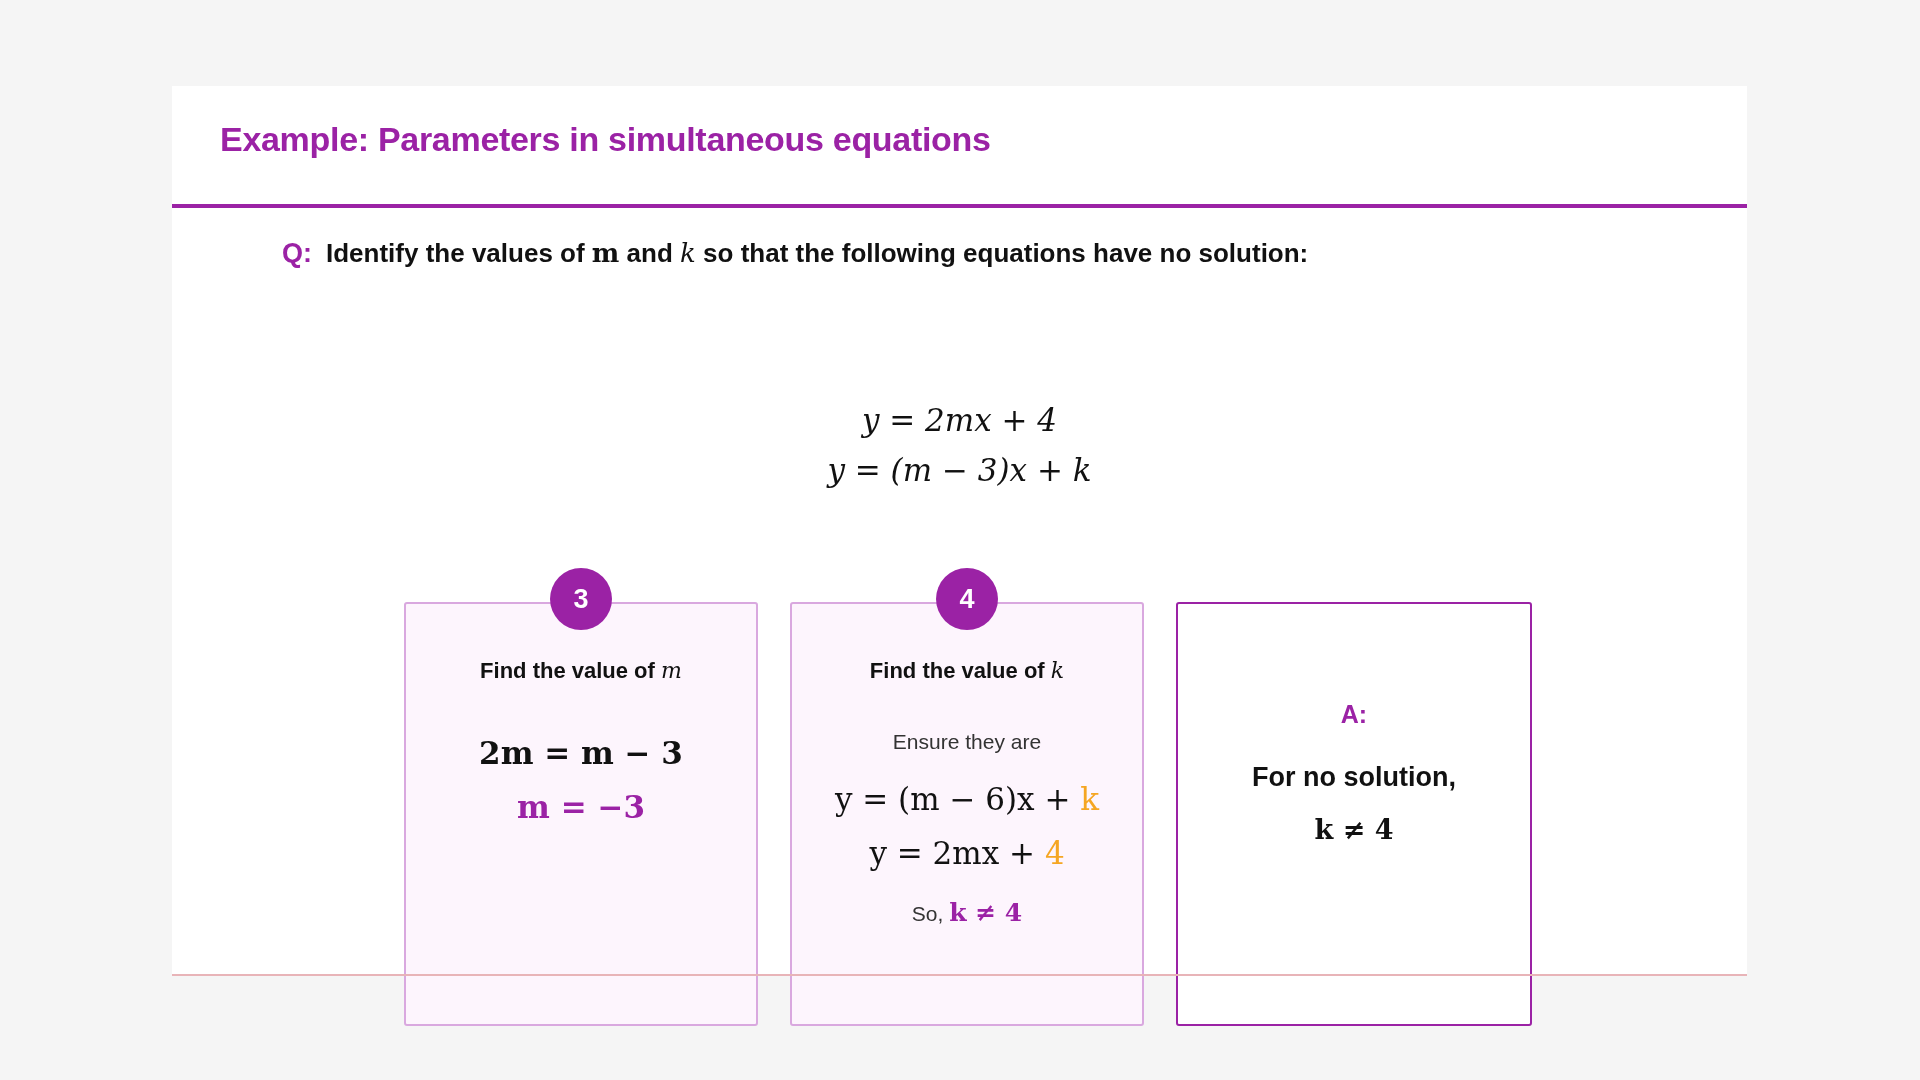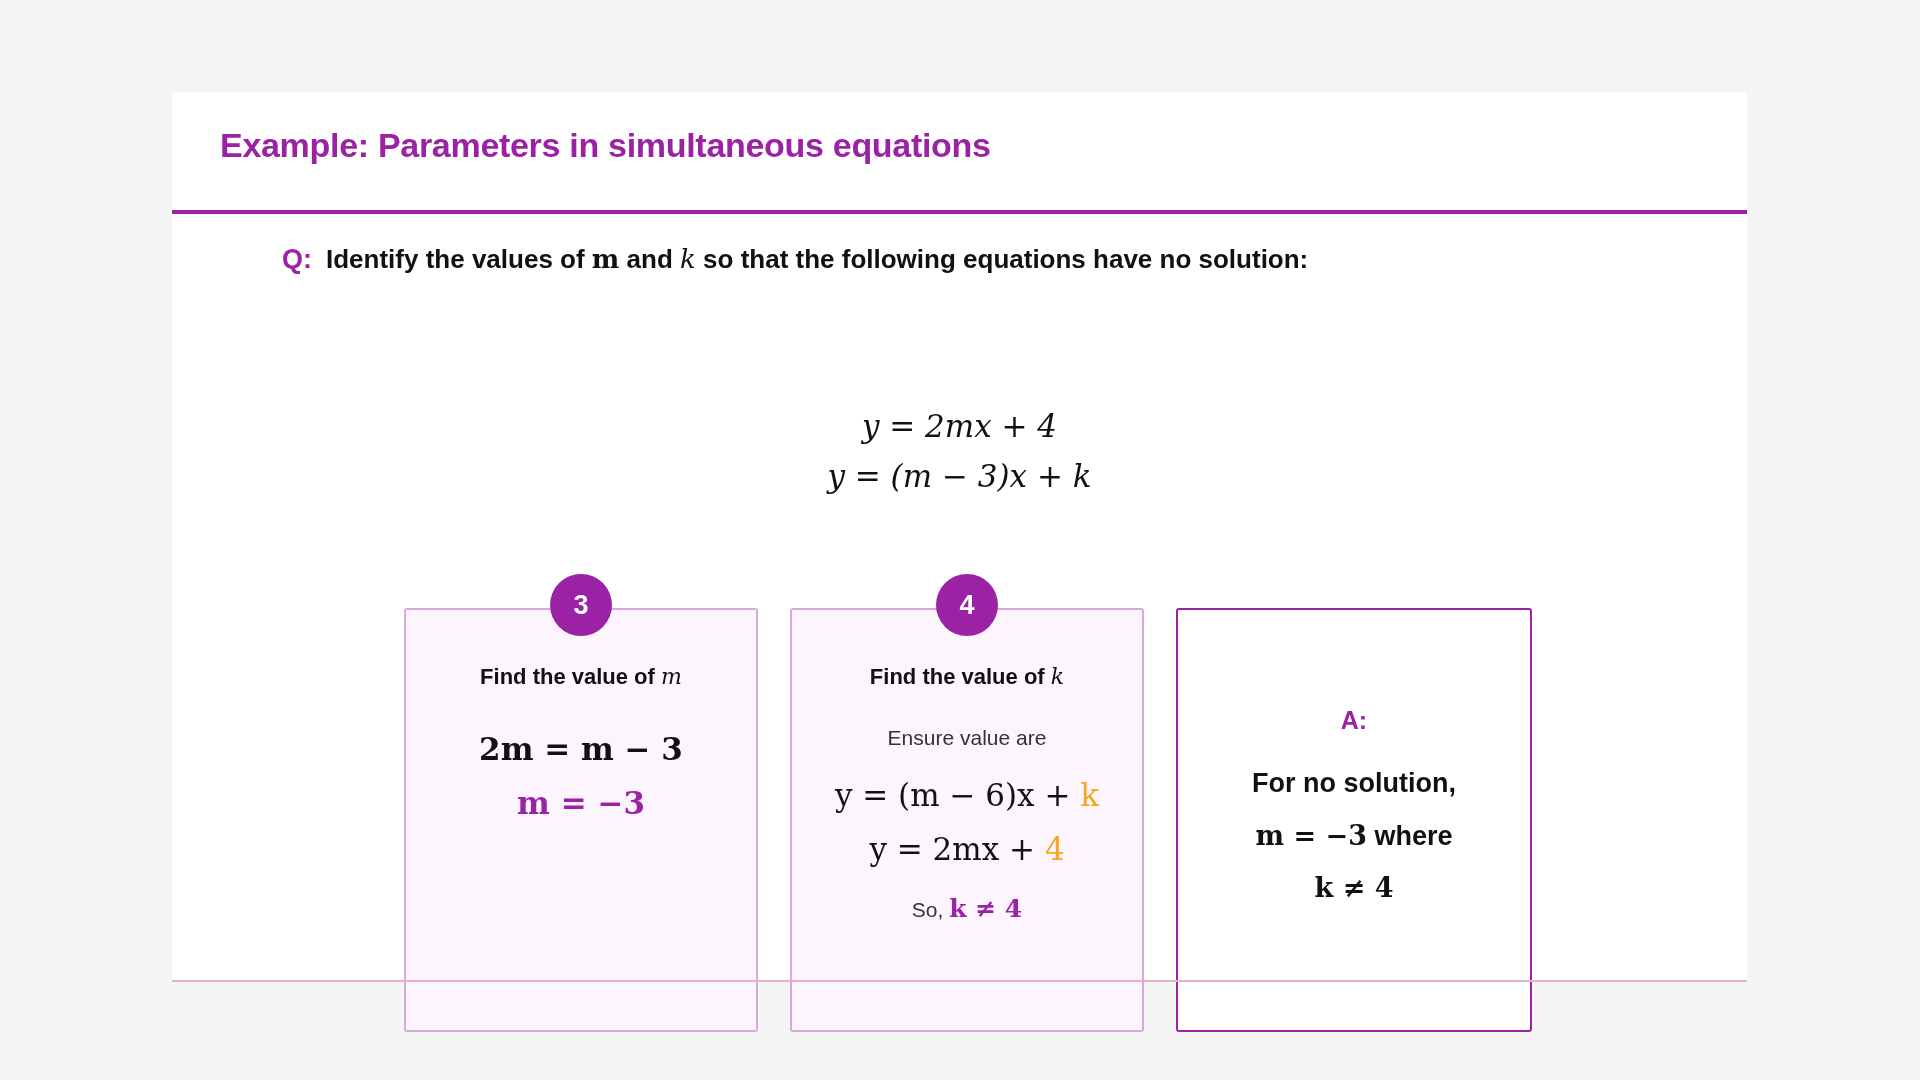--- a/index.html
+++ b/index.html
@@ -6,21 +6,21 @@
     margin: 0;
     padding: 0;
     width: 1920px;
     height: 1080px;
     background: #f5f5f5;
     font-family: "Liberation Sans", sans-serif;
   }
   .slide {
     position: absolute;
     left: 172px;
-    top: 92px;
+    top: 86px;
     width: 1575px;
     height: 890px;
     background: #ffffff;
     box-sizing: border-box;
   }
   .slide-bottom-rule {
     position: absolute;
     left: 0;
     bottom: 0;
     width: 100%;
@@ -125,21 +125,21 @@
     font-size: 27px;
     font-weight: bold;
     display: flex;
     align-items: center;
     justify-content: center;
   }
   .card-heading {
     font-size: 22px;
     font-weight: bold;
     color: #111111;
-    margin-bottom: 32px;
+    margin-bottom: 42px;
   }
   .card-sub {
     font-size: 21px;
     color: #333333;
     line-height: 1.5;
     margin-bottom: 14px;
   }
   .card-math {
     font-family: "DejaVu Serif", serif;
     font-size: 31px;
@@ -201,40 +201,37 @@
       <div class="card-math bold purple">m = −3</div>
     </div>
 
     <div class="card">
       <div class="badge">4</div>
       <div class="card-heading">
         <span>Find the value of</span>
         <span class="kvar">k</span>
       </div>
       <div class="card-sub">
-        <div>Ensure value are</div>
+        <div>Ensure they are</div>
       </div>
       <div class="card-math">
         <span>y = (m − 6)x + </span><span class="orange">k</span>
       </div>
       <div class="card-math">
         <span>y = 2mx + </span><span class="orange">4</span>
       </div>
       <div class="card-sub" style="margin-top:14px">
         <span>So, </span><span class="purple" style="font-weight:bold;font-family:'DejaVu Serif',serif;font-size:25px">k ≠ 4</span>
       </div>
     </div>
 
     <div class="card answer">
       <div class="ans-label">A:</div>
       <div class="ans-line">For no solution,</div>
       <div class="ans-line">
-        <span class="m">m = −3</span><span> where</span>
-      </div>
-      <div class="ans-line">
         <span class="m">k ≠ 4</span>
       </div>
     </div>
 
   </div>
 
   <div class="slide-bottom-rule"></div>
 </div>
 
 </body></html>

